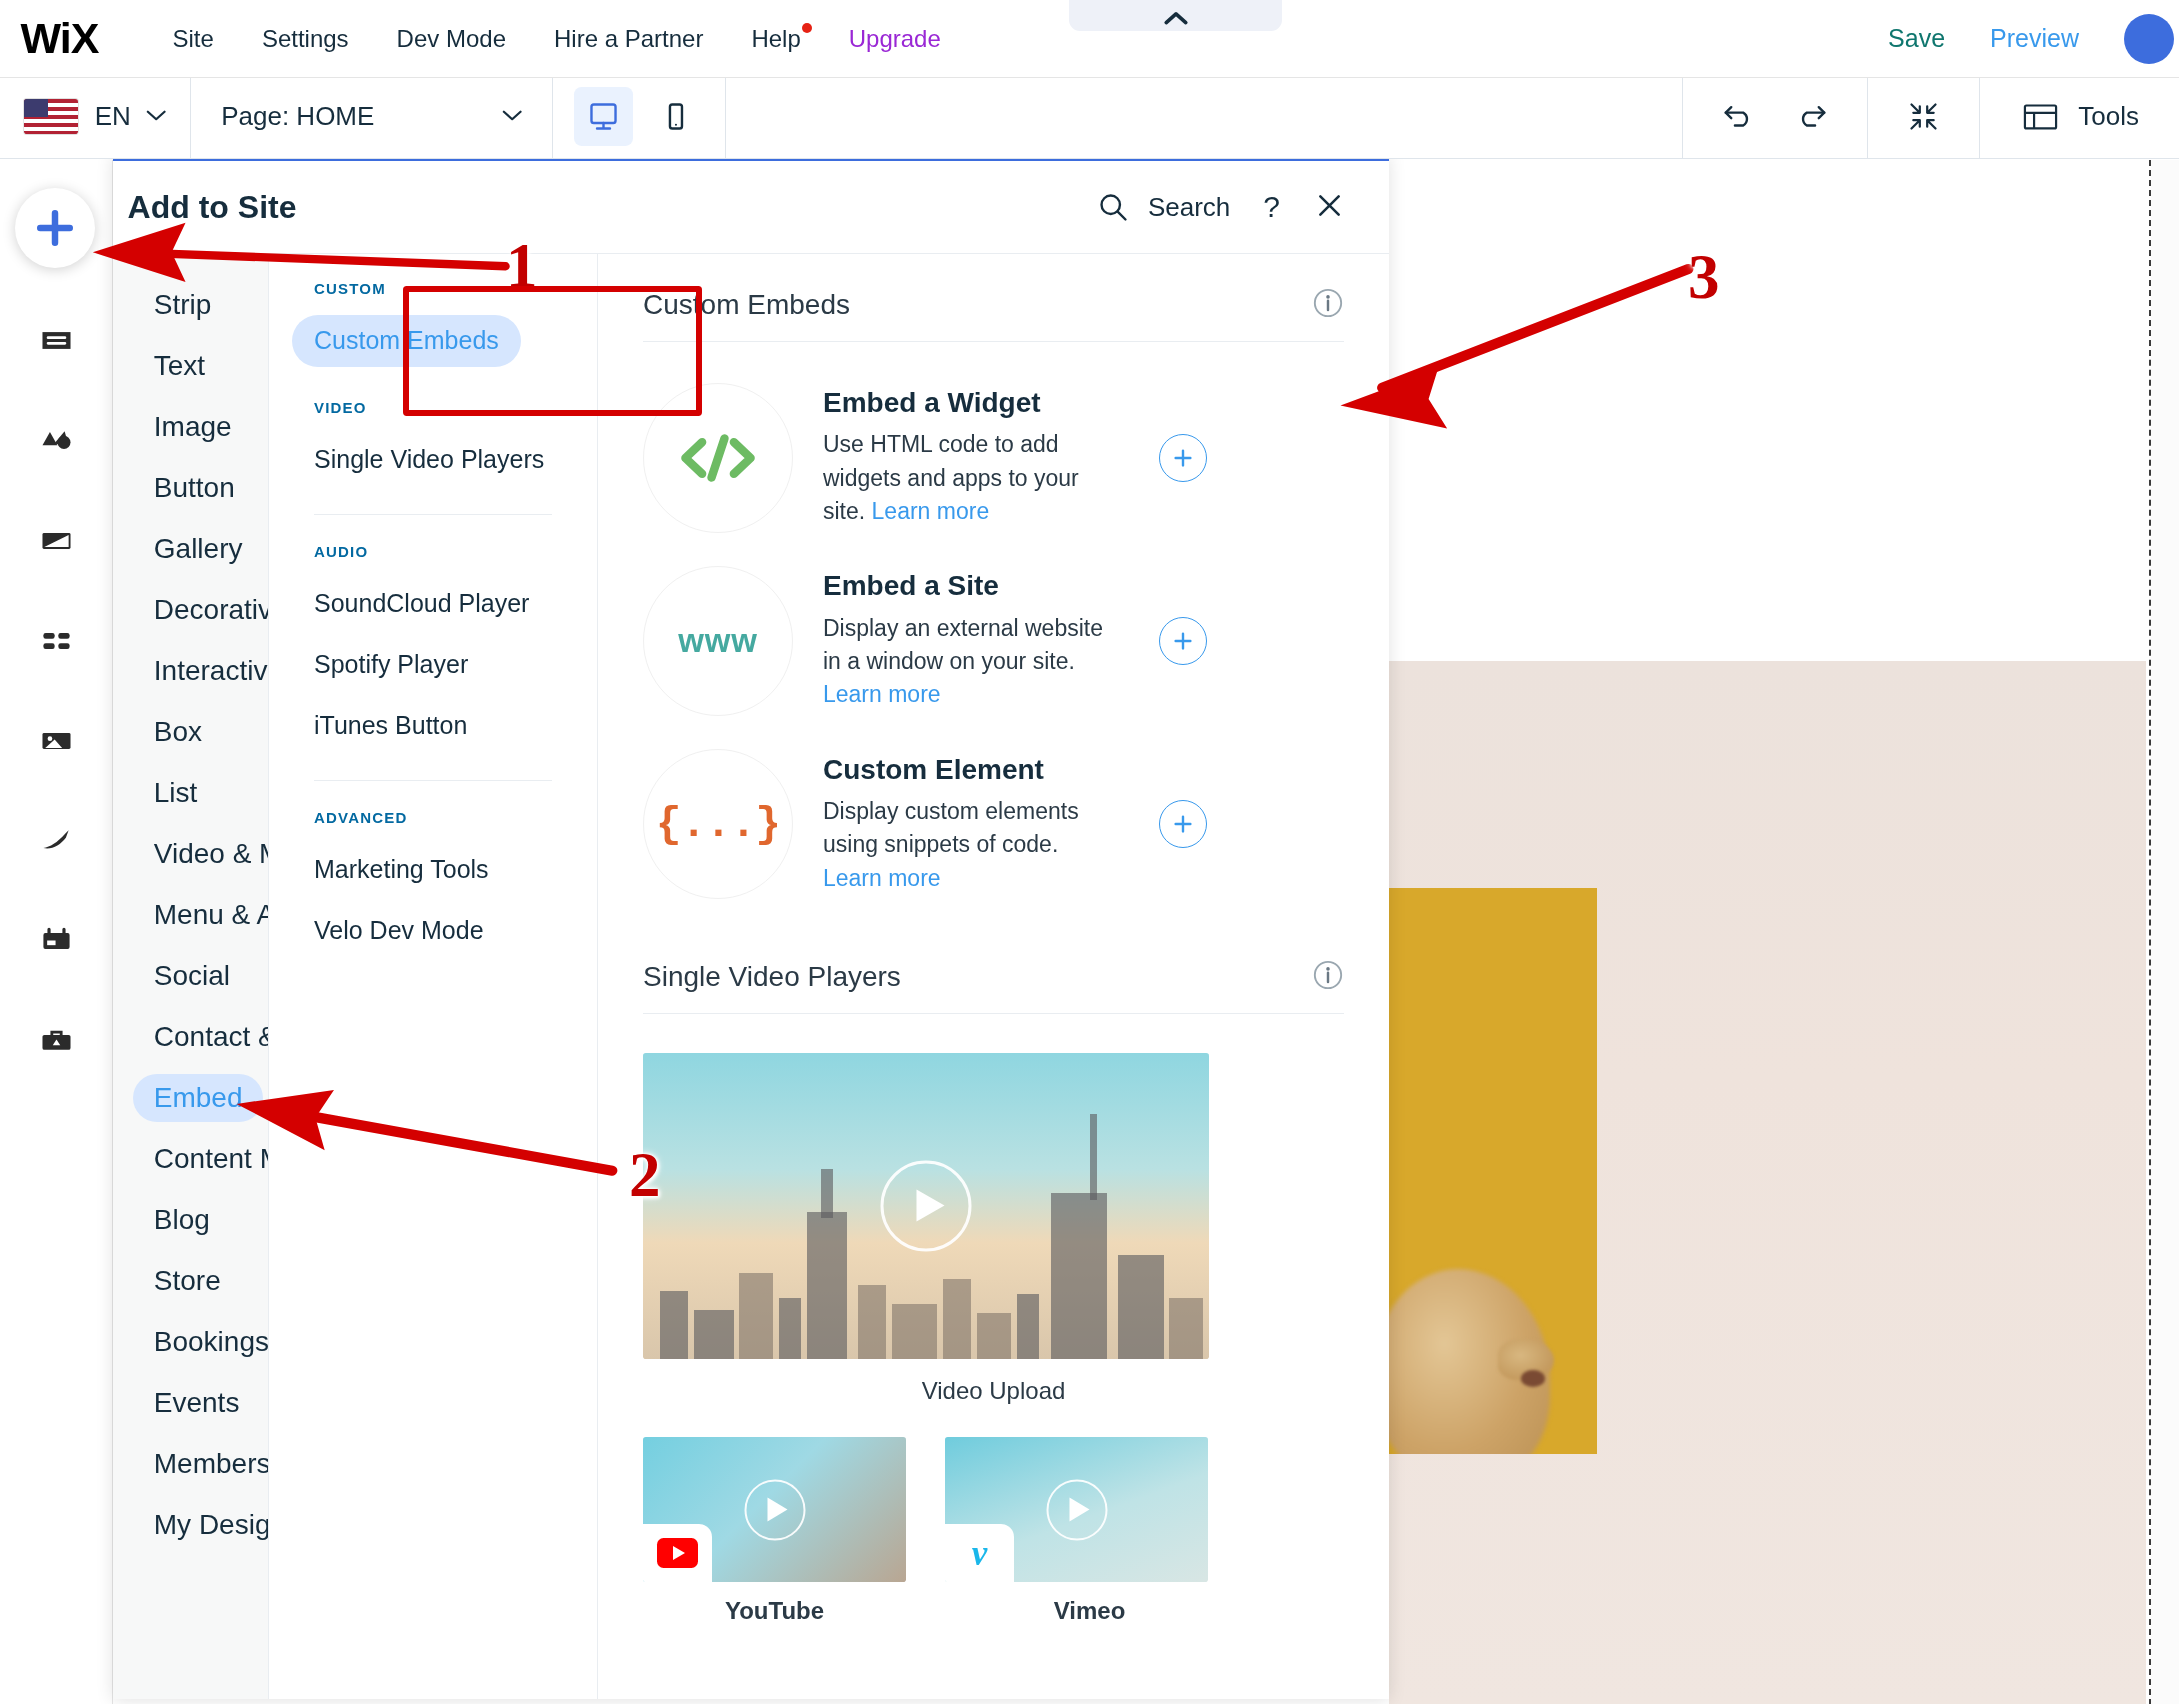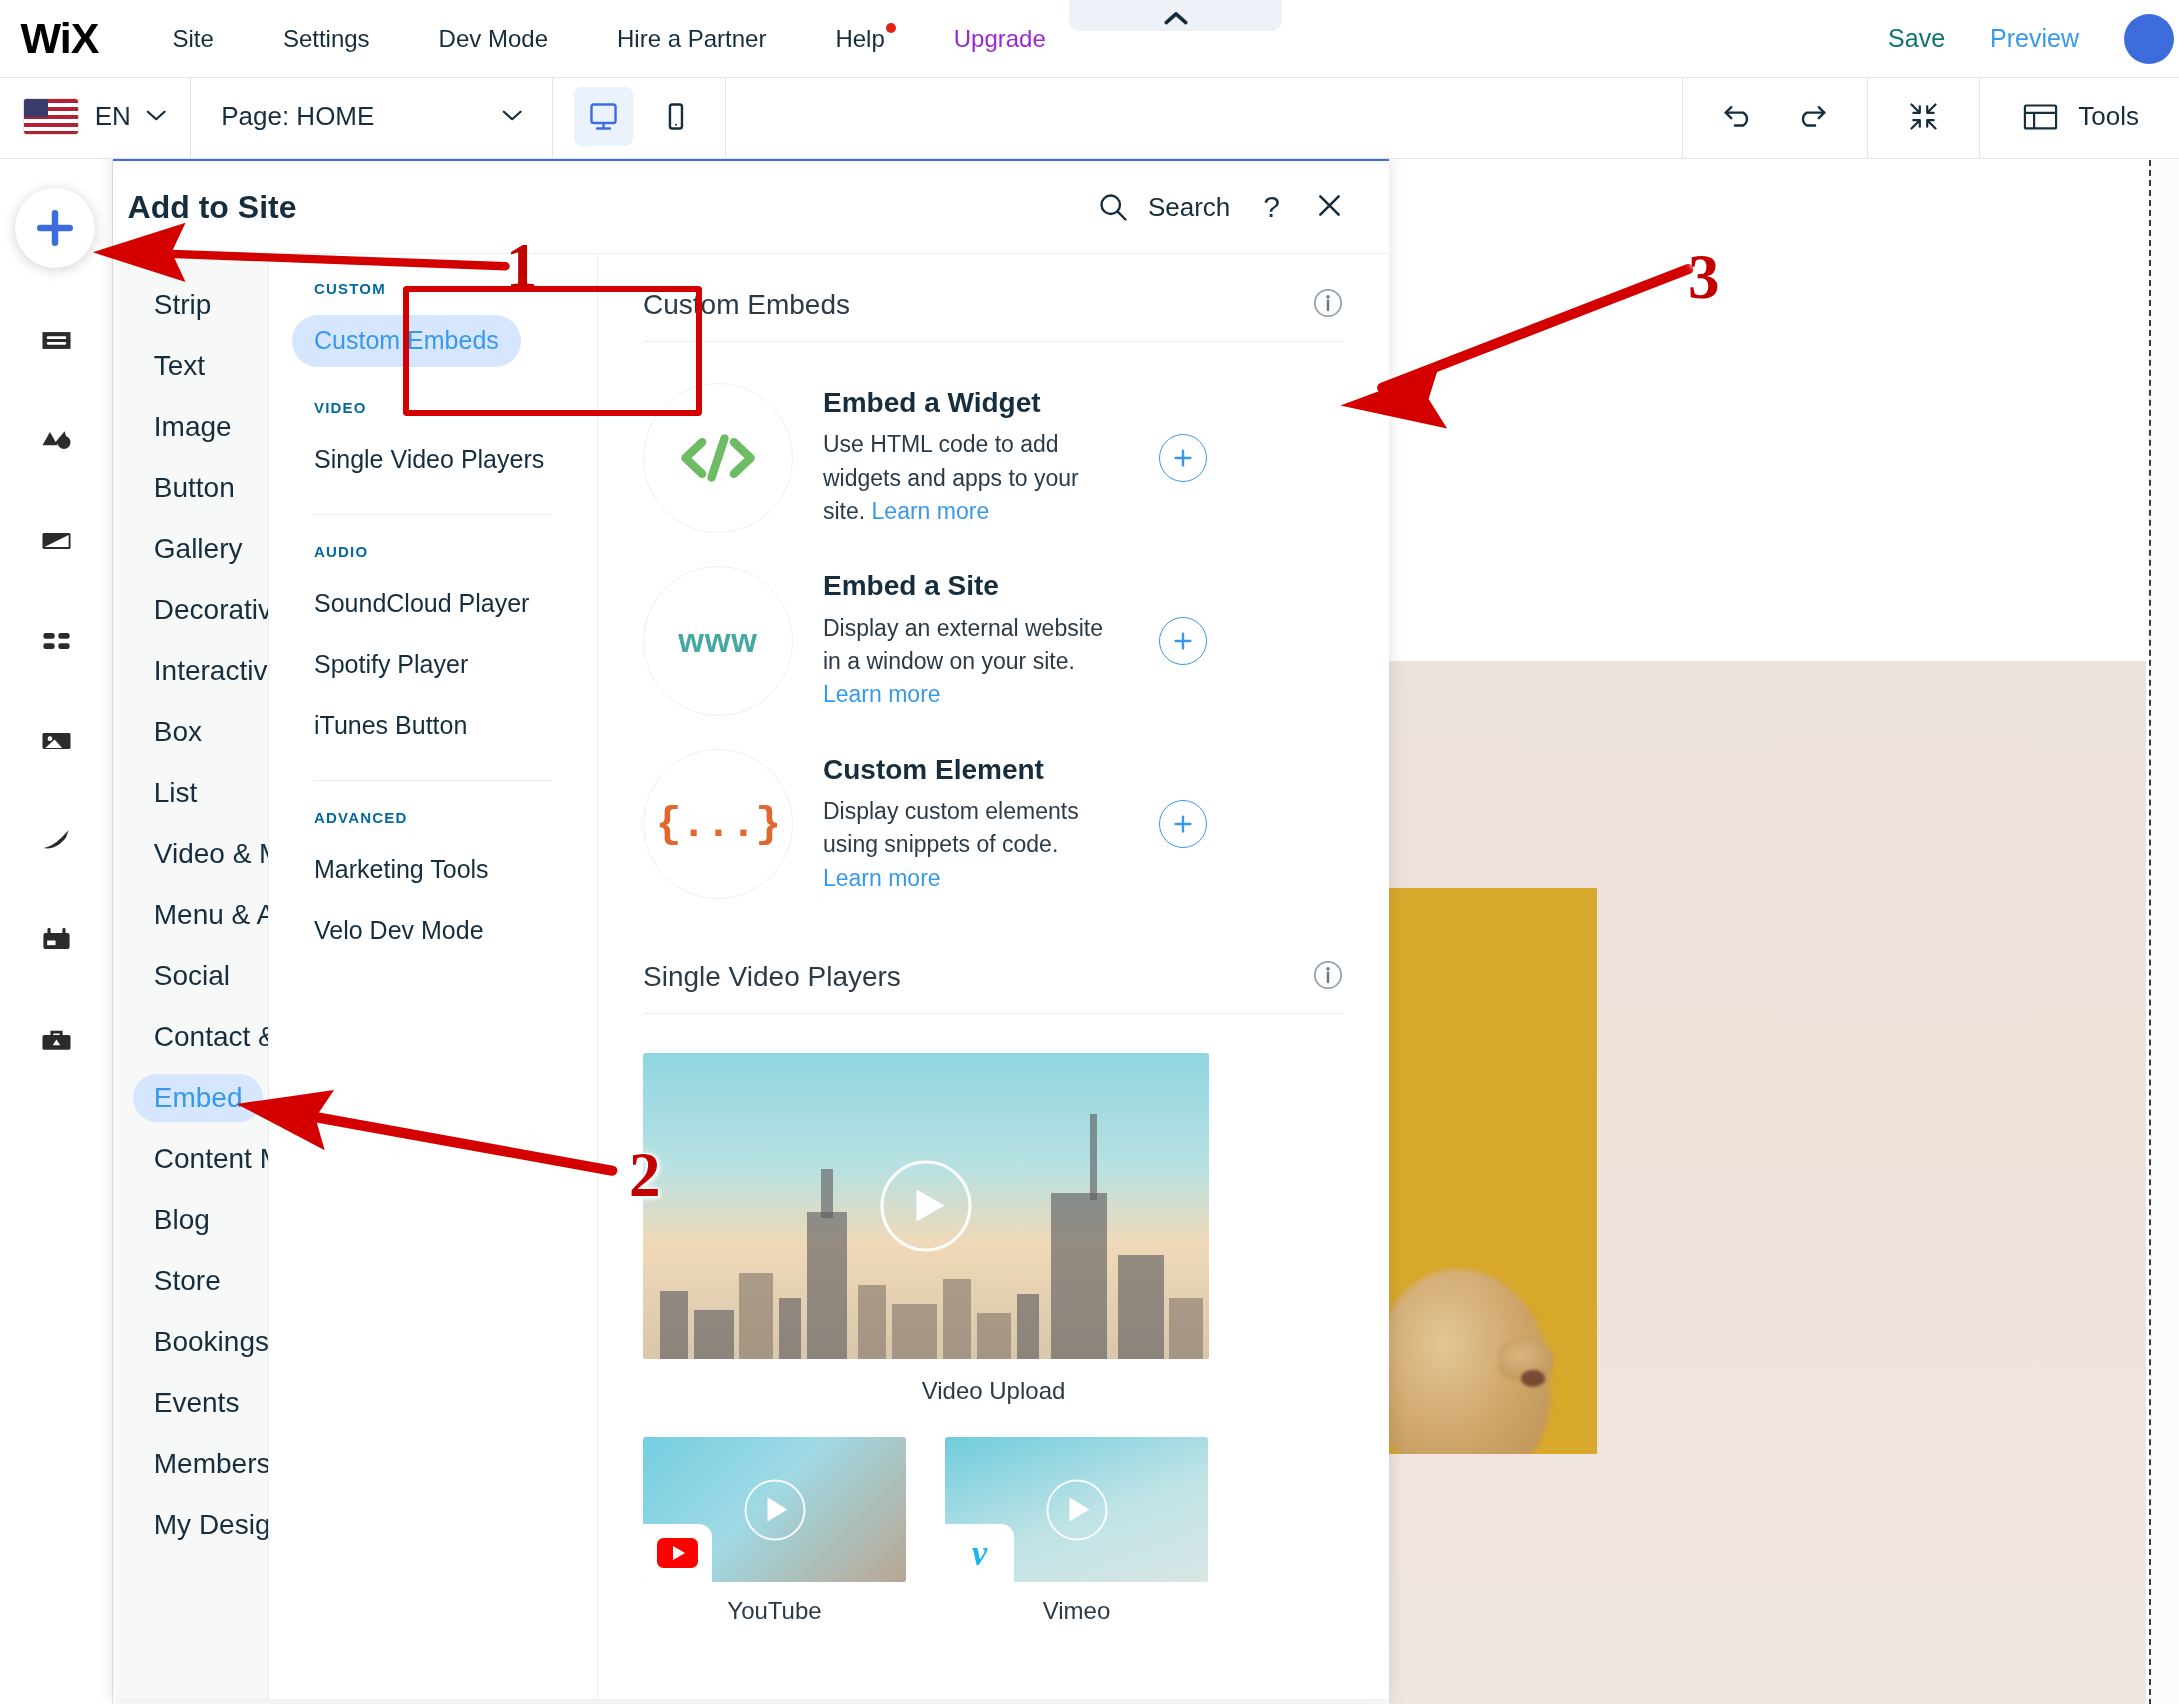--- a/index.html
+++ b/index.html
@@ -13,21 +13,21 @@
   
   .topbar {
     position: absolute; left: 0; top: 0; width: 2180px; height: 78px;
     background: #fff; border-bottom: 0.9px solid #e5e5e5;
     display: flex; align-items: center; z-index: 30;
   }
   .wix-logo {
     margin-left: 20.4px; font-size: 43px; font-weight: 700; letter-spacing: -0.9px;
     color: #000; font-family: "Liberation Sans", sans-serif;
   }
-  .topnav { display: flex; align-items: center; margin-left: 74px; gap: 69px; }
+  .topnav { display: flex; align-items: center; margin-left: 74px; gap: 48px; }
   .topnav-item {
     font-size: 24px; color: #162d3d; position: relative; white-space: nowrap;
     cursor: pointer;
   }
   .topnav-item.upgrade { color: #9a27d5; }
   .dot-badge {
     position: absolute; right: -11px; top: -1.9px;
     width: 10.2px; height: 10.2px; border-radius: 50%; background: #e62214;
   }
   .topbar-right {
@@ -224,21 +224,21 @@
     background: #fff; border-top-right-radius: 13px;
     display: flex; align-items: center; justify-content: center;
   }
   .yt-badge { width: 41px; height: 30px; background: #f00; border-radius: 6.5px;
     display: flex; align-items: center; justify-content: center; }
   .yt-badge .t { width: 0; height: 0; border-left: 12px solid #fff;
     border-top: 7.4px solid transparent; border-bottom: 7.4px solid transparent;
     margin-left: 2.8px; }
   .vm-badge { font-size: 35px; font-weight: 700; color: #1ab7ea;
     font-family: "Liberation Serif", serif; font-style: italic; line-height: 1; }
-  .grid-labels { display: flex; gap: 39px; margin-top: 15px; }
+  .grid-labels { display: flex; gap: 52px; margin-top: 15px; font-weight: bold; }
   .grid-labels div { width: 263px; text-align: center; font-size: 24px; color: #2b3a46; }
 
   
   .sky { position: absolute; inset: 0; }
   .bld { position: absolute; bottom: 0; background: rgba(120,110,100,.55); }
   .bld.l { background: rgba(92,92,96,.62); }
 
   
   .canvas {
     position: absolute; left: 1389px; top: 160px; width: 790px; height: 1545px;

